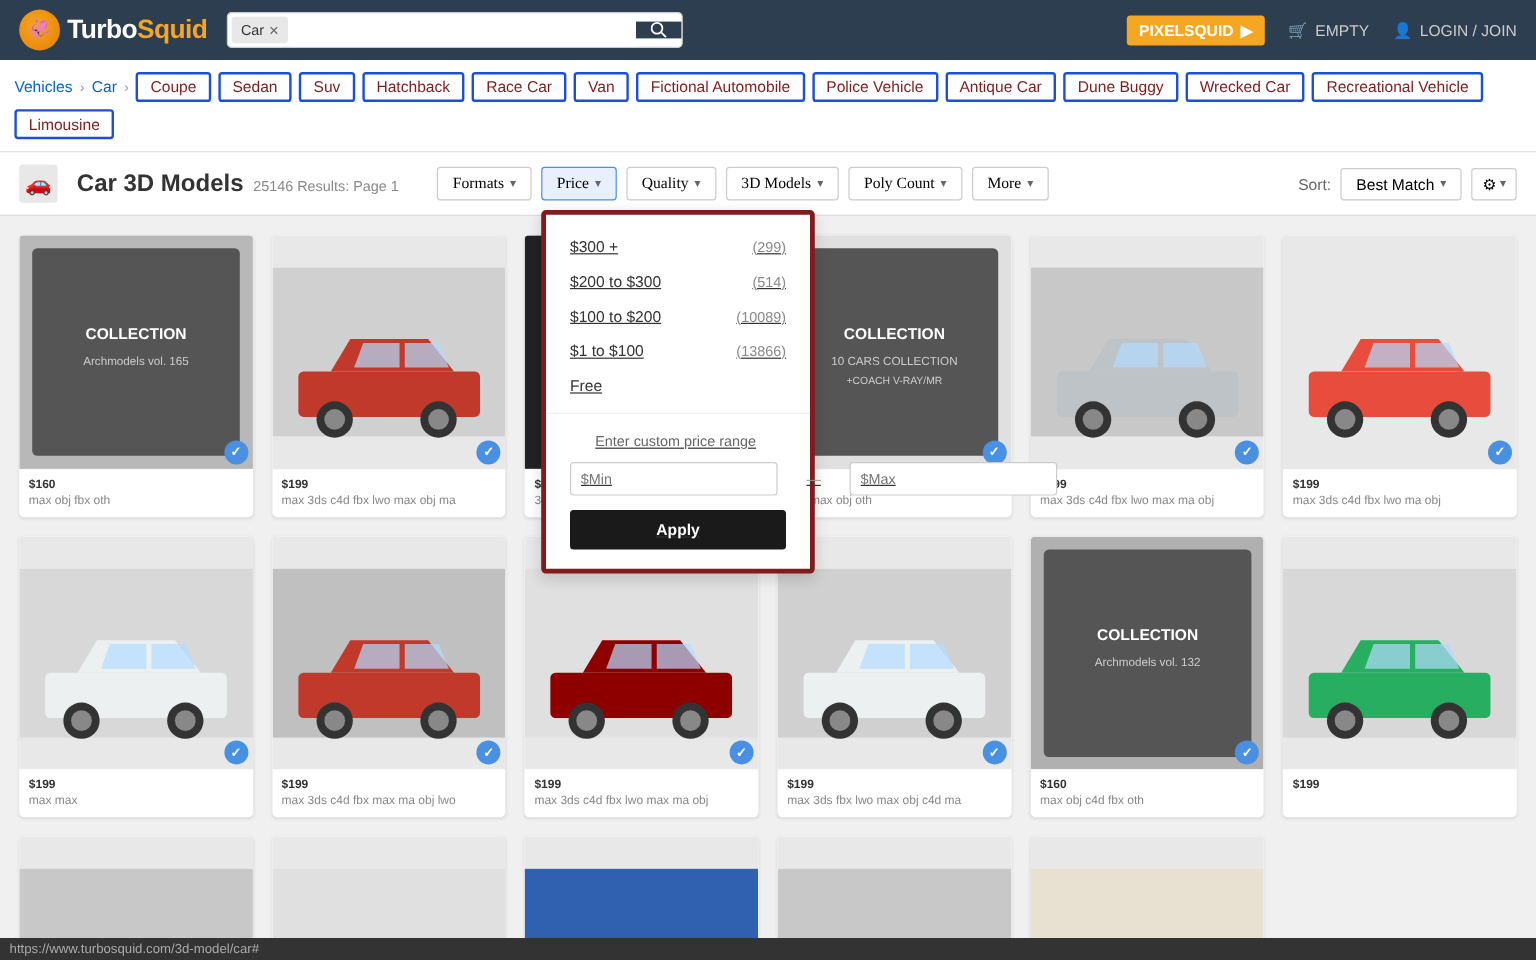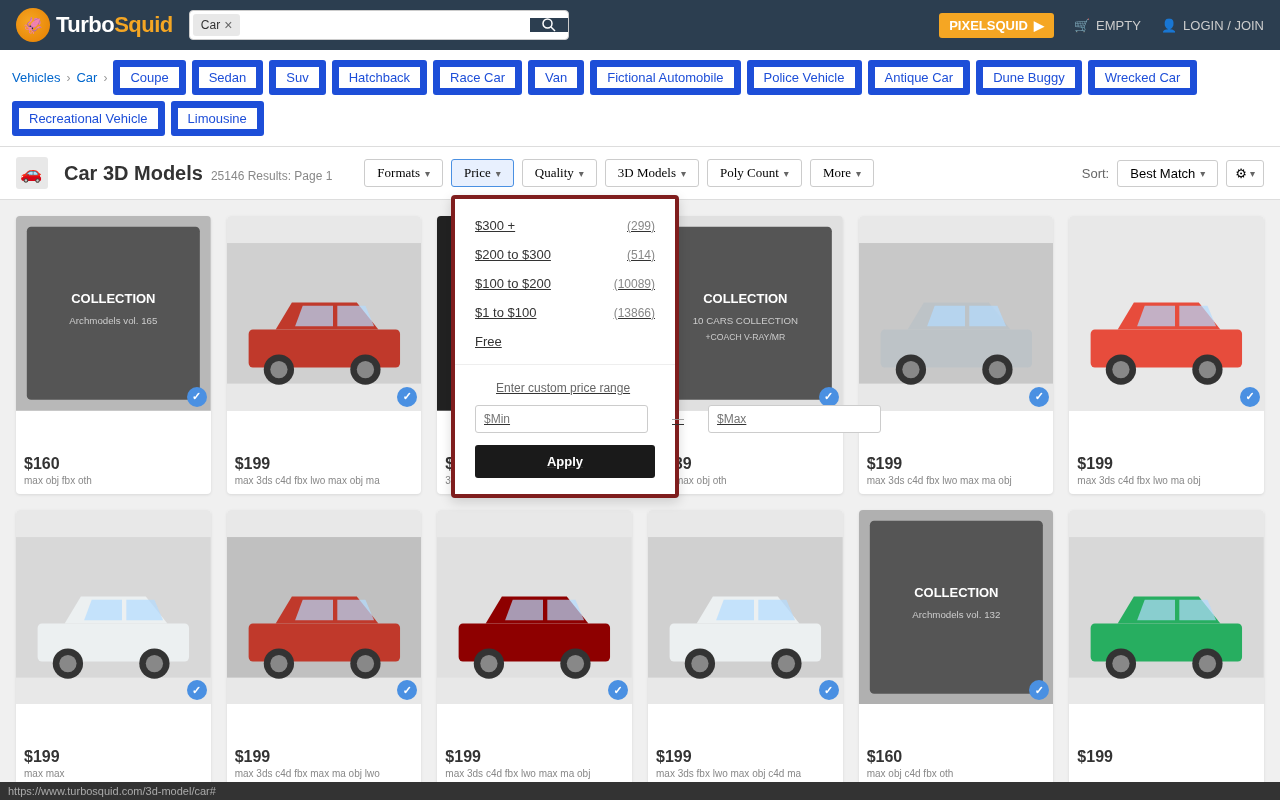--- a/index.html
+++ b/index.html
@@ -67,22 +67,22 @@
     
     .breadcrumb {
       background: white; border-bottom: 1px solid #ddd;
       padding: 10px 12px; display: flex; align-items: center; gap: 6px; flex-wrap: wrap;
     }
     .breadcrumb-item {
       color: #0066cc; cursor: pointer; font-size: 13px;
     }
     .breadcrumb-sep { color: #999; font-size: 12px; }
     .breadcrumb-tag {
-      background: white; border: 7px solid #1d4ed8; border-radius: 3px;
-      padding: 3px 10px; font-size: 13px; color: #1d4ed8; cursor: pointer;
+      background: white; border: 2px solid #1d4ed8; border-radius: 3px;
+      padding: 3px 10px; font-size: 13px; color: #7f1d1d; cursor: pointer;
       white-space: nowrap;
     }
 
     
     .page-header {
       background: white; border-bottom: 1px solid #ddd;
       padding: 10px 16px; display: flex; align-items: center; gap: 16px;
     }
     .page-icon {
       width: 32px; height: 32px;
@@ -160,21 +160,21 @@
       font-size: 11px; color: #888; overflow: hidden; position: relative;
     }
     .product-img svg { width: 100%; height: 100%; }
     .verified-badge {
       position: absolute; bottom: 4px; right: 4px;
       width: 20px; height: 20px; background: #4a90e2; border-radius: 50%;
       display: flex; align-items: center; justify-content: center;
       color: white; font-size: 11px; font-weight: bold;
     }
     .product-info { padding: 8px; }
-    .product-price { font-size: 16px; font-weight: bold; color: #333; margin-top: 36px; }
+    .product-price { font-size: 10px; font-weight: bold; color: #333; }
     .product-formats { font-size: 10px; color: #888; margin-top: 2px; white-space: nowrap; overflow: hidden; text-overflow: ellipsis; }
 
     
     .statusbar {
       position: fixed; bottom: 0; left: 0; right: 0;
       background: #333; color: #aaa; font-size: 11px; padding: 3px 8px;
     }
 
     
     .filter-btn-wrap { position: relative; }

